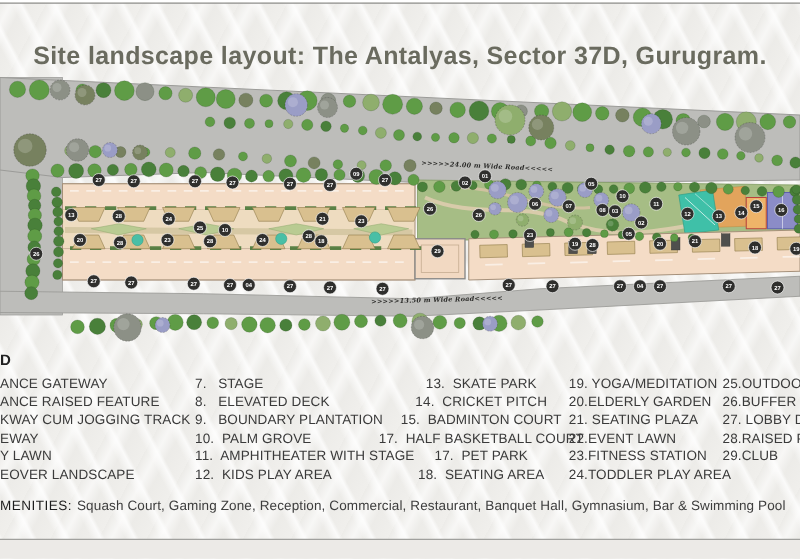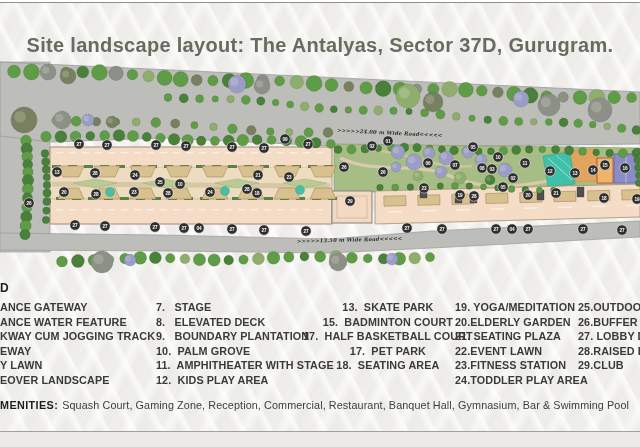--- a/index.html
+++ b/index.html
@@ -25,27 +25,27 @@
   .title{
     position:absolute;left:0;right:0;top:34px;text-align:center;
     font-size:20px;font-weight:700;letter-spacing:.3px;color:#6a6b5f;
   }
   #site-map{position:absolute;left:0;top:58px;pointer-events:none;}
   .legend-head{
     position:absolute;left:0;top:281px;font-size:12px;font-weight:800;color:#222;
   }
   .lcol{
     position:absolute;top:300px;white-space:pre;
-    font-size:10.8px;font-weight:700;letter-spacing:.1px;color:#3a3a3a;line-height:14.5px;
+    font-size:10.8px;font-weight:400;letter-spacing:.1px;color:#3a3a3a;line-height:14.5px;
   }
   .amenities{
     position:absolute;left:0;top:399px;width:700px;white-space:nowrap;
     font-size:10.8px;color:#3d3d3d;letter-spacing:.1px;
   }
-  .amenities .am-label{font-weight:700;color:#1d1d1d;margin-right:4px;letter-spacing:.4px;margin-top:11px;}
+  .amenities .am-label{font-weight:400;color:#1d1d1d;margin-right:4px;letter-spacing:.4px;margin-top:11px;}
   .road-label{
     font-family:"DejaVu Serif",serif;font-style:italic;font-weight:700;
     font-size:5.2px;fill:#2c2c2a;letter-spacing:.2px;
   }
   .marker-text{
     font-family:"Liberation Sans",sans-serif;font-weight:700;font-size:4.7px;fill:#ffffff;
     text-anchor:middle;
   }
 </style>
 </head>
@@ -723,23 +723,23 @@
       </g>
       <g>
         <circle cx="622" cy="230" r="5.2" fill="#2f2f2d" stroke="rgba(255,255,255,.85)" stroke-width="0.6"></circle>
         <text x="622" y="231.7" class="marker-text">27</text>
       </g>
     </g>
 </svg>
 
 <div class="legend-head">D</div>
 <div id="legend">
-    <div class="lcol" style="left: 0px;"><div>ANCE GATEWAY</div><div>ANCE WATER FEATURE</div><div>KWAY CUM JOGGING TRACK</div><div>EWAY</div><div>Y LAWN</div><div>EOVER LANDSCAPE</div></div>
+    <div class="lcol" style="left: 0px;"><div>ANCE GATEWAY</div><div>ANCE RAISED FEATURE</div><div>KWAY CUM JOGGING TRACK</div><div>EWAY</div><div>Y LAWN</div><div>EOVER LANDSCAPE</div></div>
     <div class="lcol" style="left: 156px;"><div>7.   STAGE</div><div>8.   ELEVATED DECK</div><div>9.   BOUNDARY PLANTATION</div><div>10.  PALM GROVE</div><div>11.  AMPHITHEATER WITH STAGE</div><div>12.  KIDS PLAY AREA</div></div>
-    <div class="lcol" style="left: 303px; text-align: center;"><div>13.  SKATE PARK</div><div>15.  BADMINTON COURT</div><div>17.  HALF BASKETBALL COURT</div><div>17.  PET PARK</div><div>18.  SEATING AREA</div></div>
+    <div class="lcol" style="left: 303px; text-align: center;"><div>13.  SKATE PARK</div><div>14.  CRICKET PITCH</div><div>15.  BADMINTON COURT</div><div>17.  HALF BASKETBALL COURT</div><div>17.  PET PARK</div><div>18.  SEATING AREA</div></div>
     <div class="lcol" style="left: 455px;"><div>19. YOGA/MEDITATION</div><div>20.ELDERLY GARDEN</div><div>21. SEATING PLAZA</div><div>22.EVENT LAWN</div><div>23.FITNESS STATION</div><div>24.TODDLER PLAY AREA</div></div>
     <div class="lcol" style="left: 578px;"><div>25.OUTDOOR</div><div>26.BUFFER PLA</div><div>27. LOBBY DRO</div><div>28.RAISED PLA</div><div>29.CLUB</div></div>
   </div>
 
 <div class="amenities">
   <span class="am-label">MENITIES:</span><span>Squash Court, Gaming Zone, Reception, Commercial, Restaurant, Banquet Hall, Gymnasium, Bar &amp; Swimming Pool</span>
 </div>
 
 <div class="bottom-line"></div>
 <div class="bottom-strip"></div>

